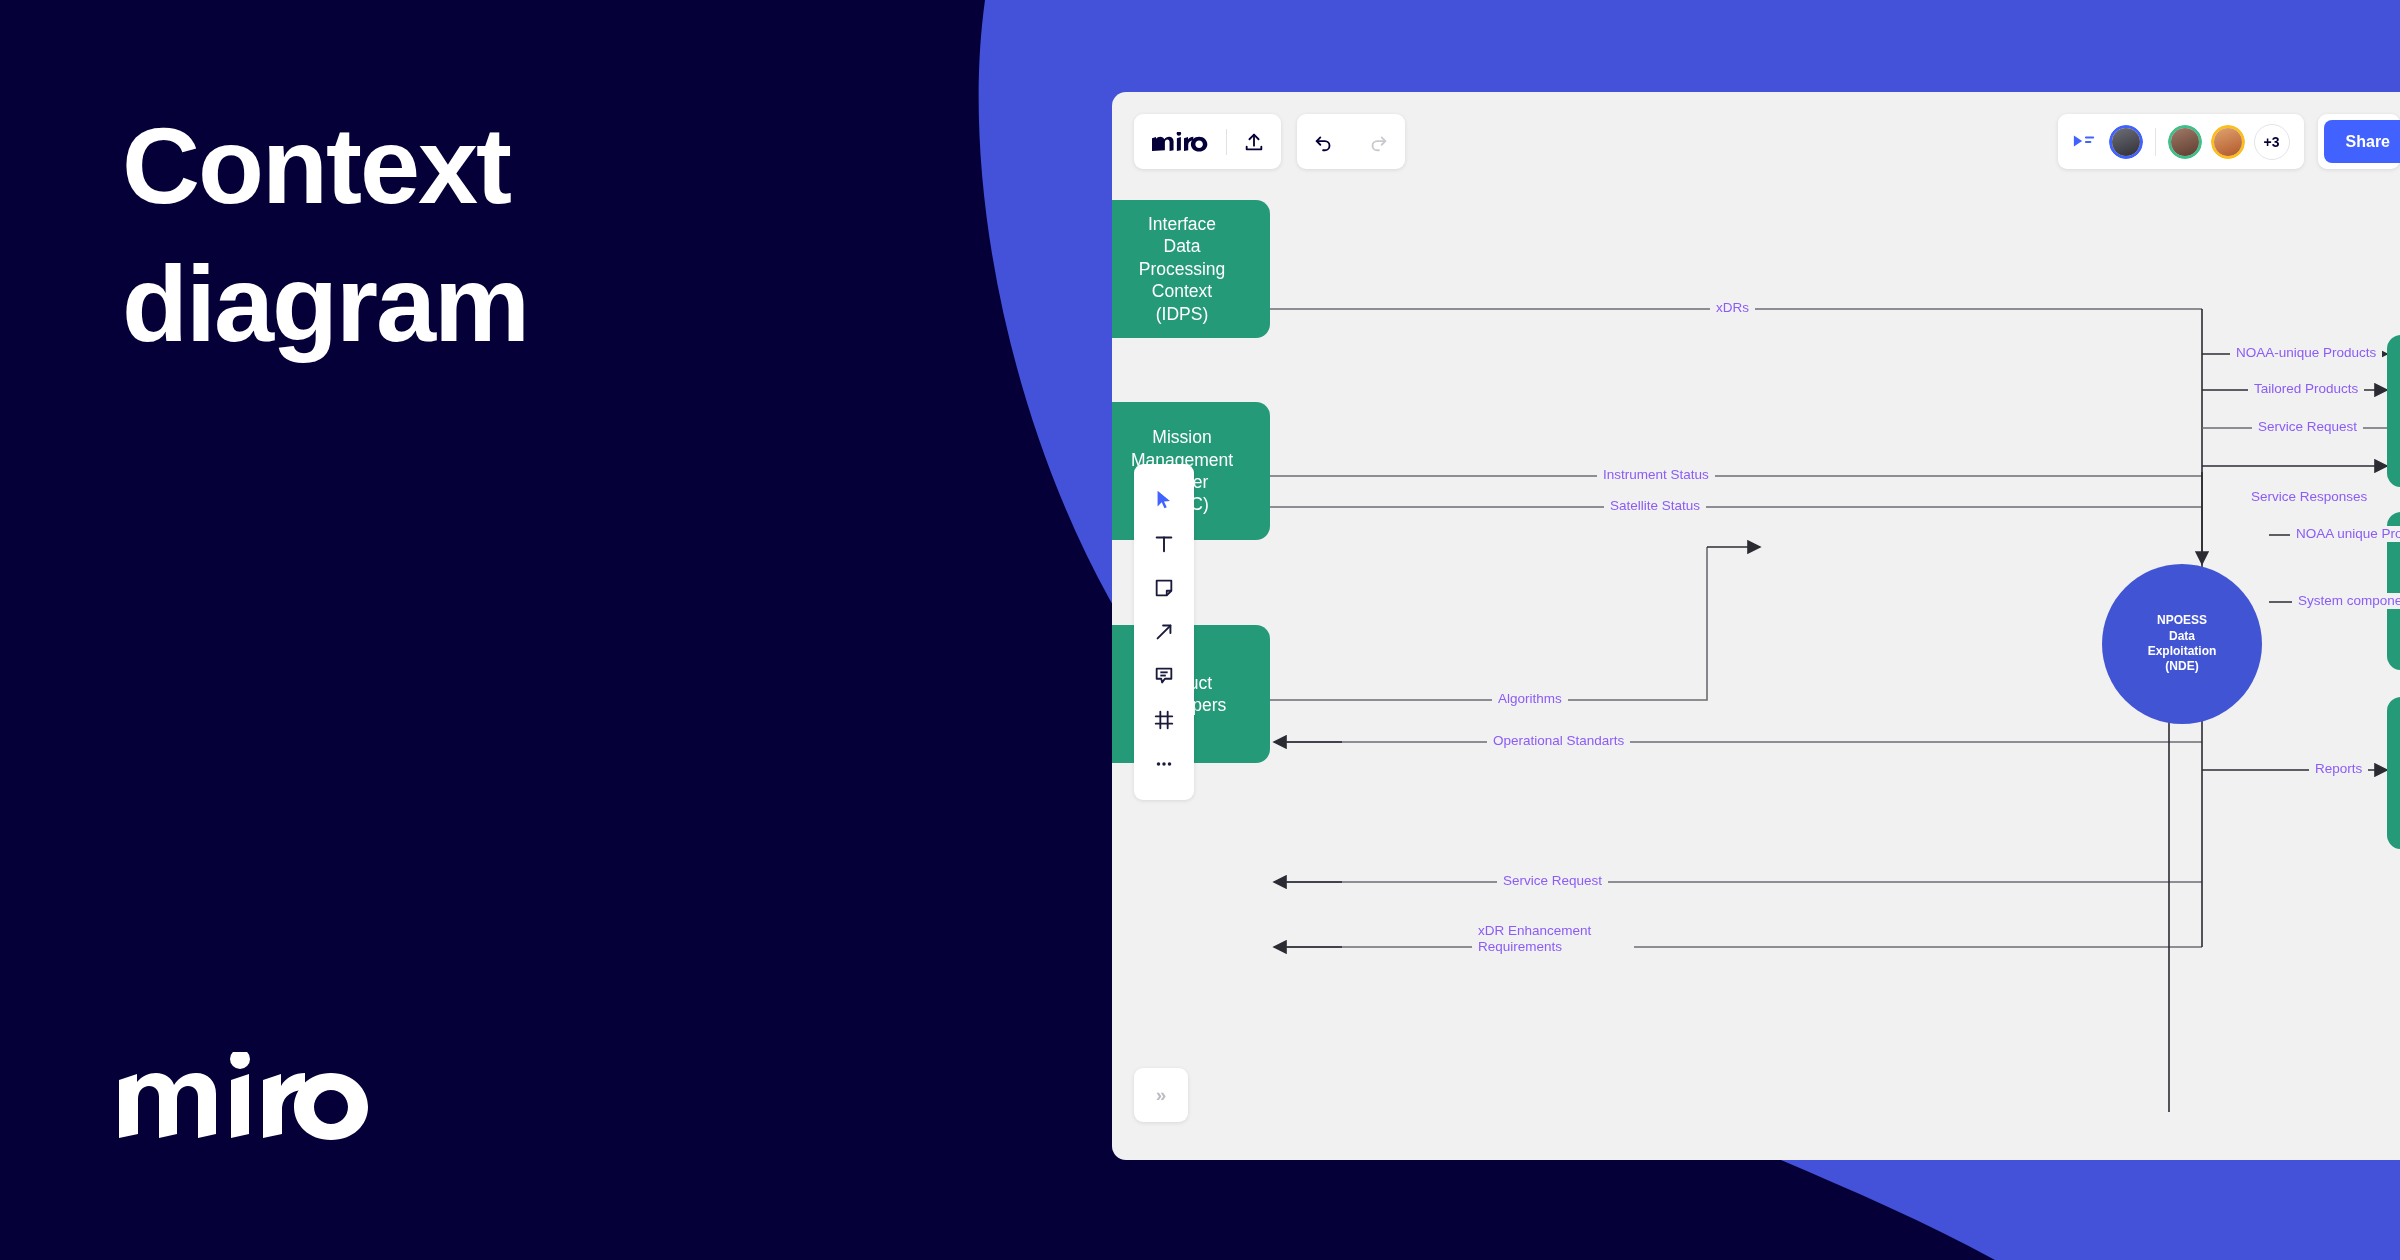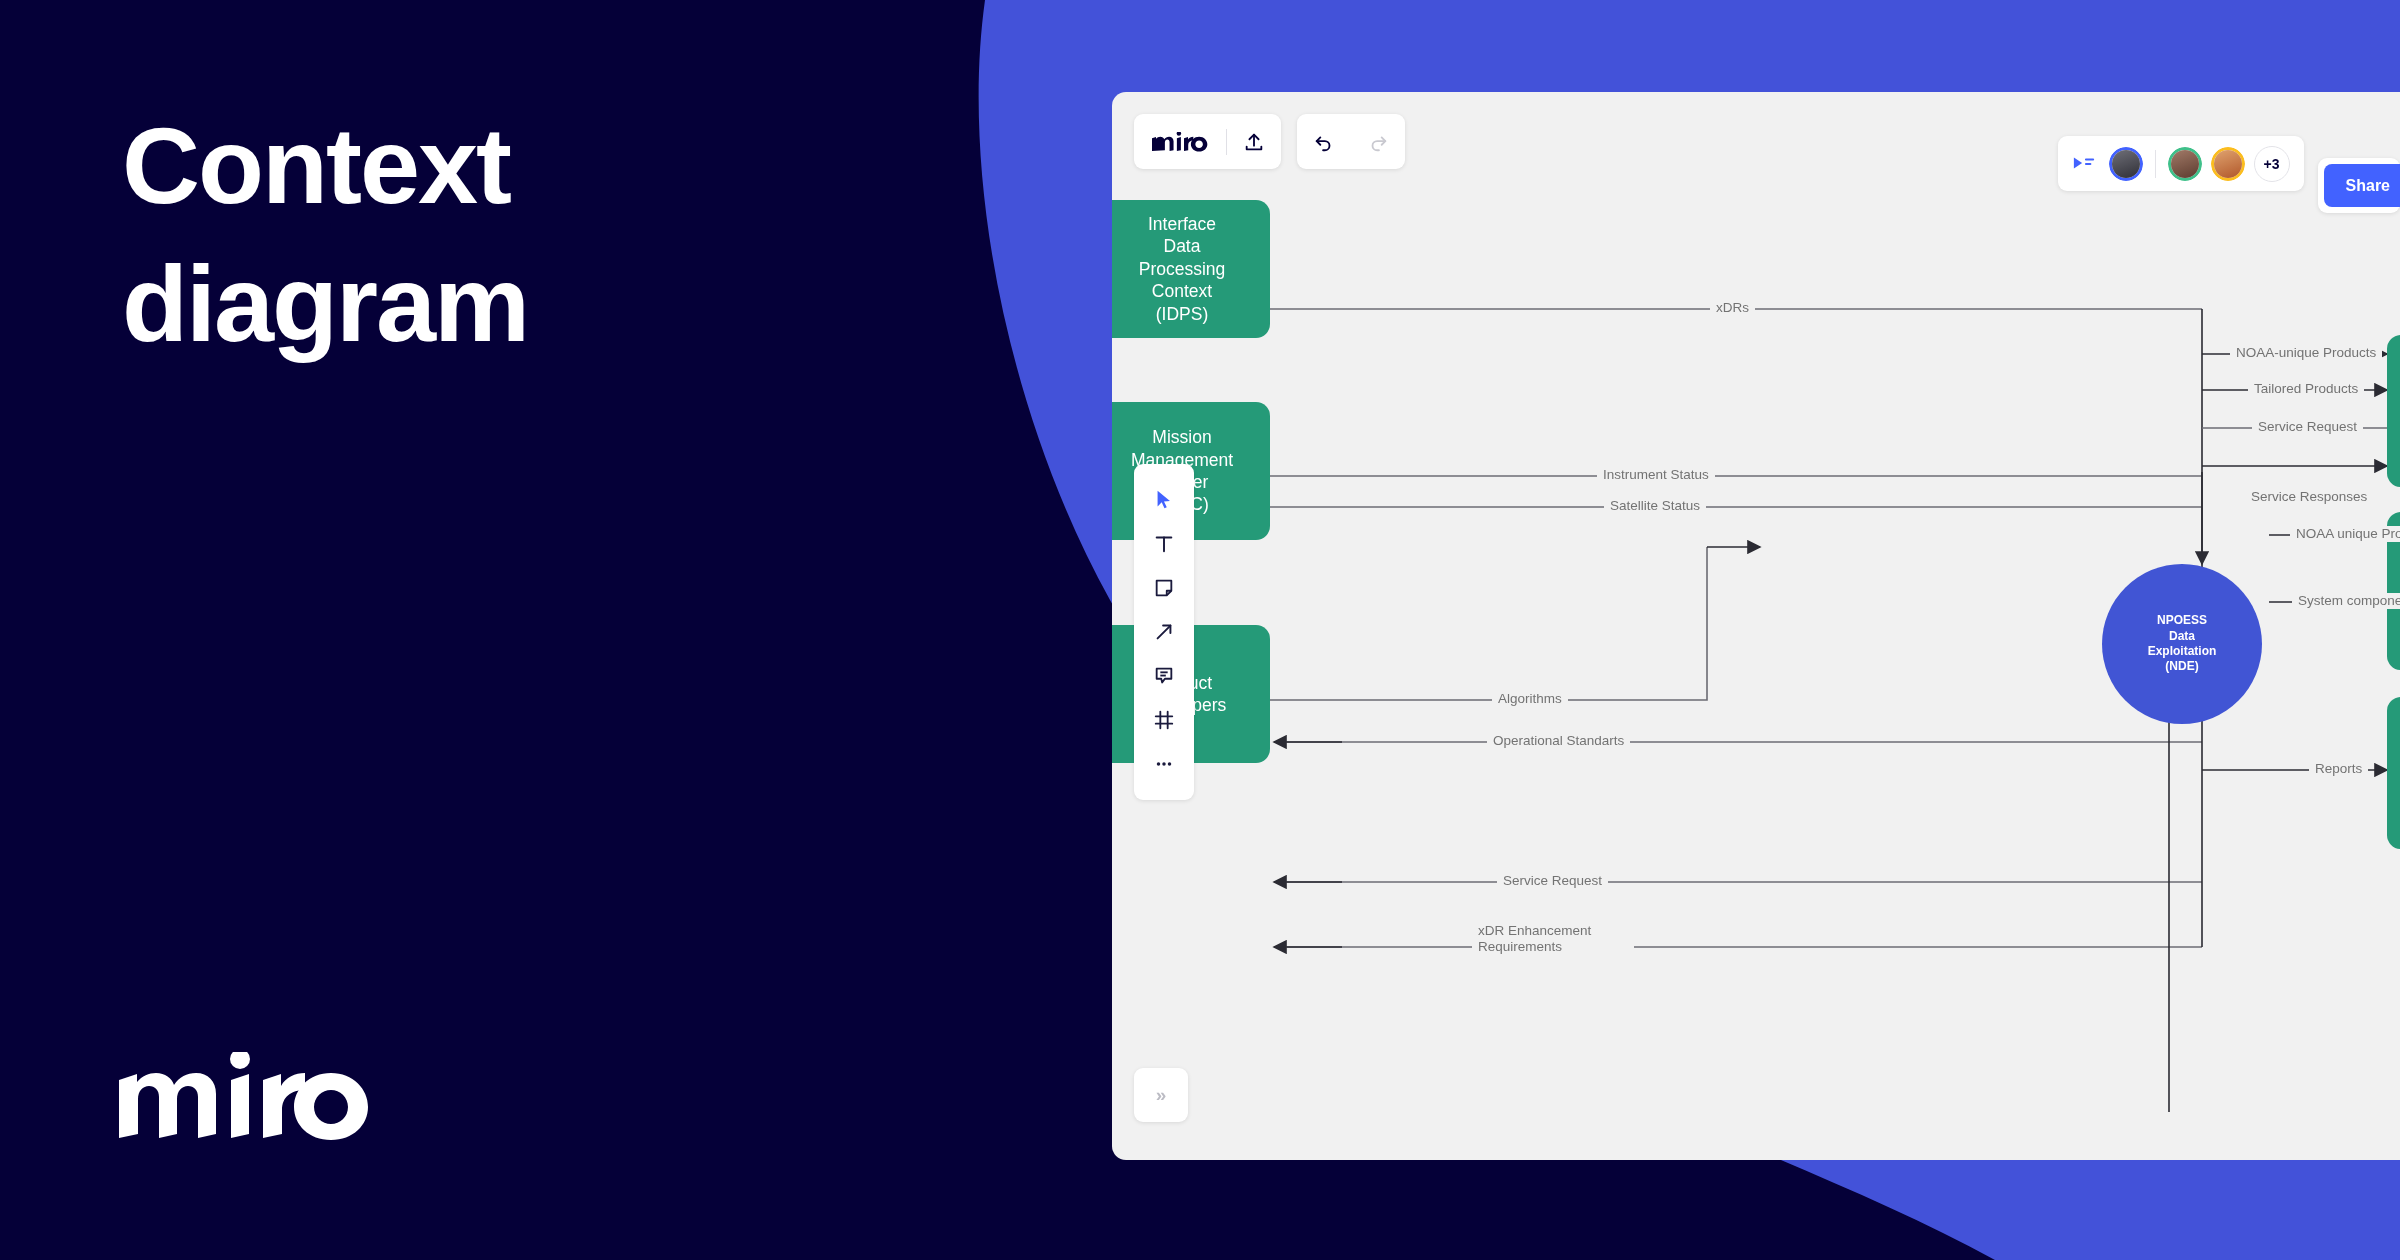--- a/index.html
+++ b/index.html
@@ -54,21 +54,20 @@
     width:34px;height:34px;border-radius:50%;background:#fff;border:1.5px solid #e3e3e8;
     display:flex;align-items:center;justify-content:center;font-size:14px;font-weight:700;color:#050038;
   }
   .share{
     background:#4262ff;color:#fff;font-size:16px;font-weight:700;border-radius:8px;
     height:43px;display:flex;align-items:center;padding:0 22px;margin-right:-18px;
   }
   .share-wrap{
     background:#fff;border-radius:9px;height:55px;display:flex;align-items:center;padding:0 6px 0 6px;
     box-shadow:0 1px 4px rgba(0,0,0,.10);
-    margin-top:44px;
   }
 
   
   .rail{
     position:absolute;left:22px;top:372px;width:60px;
     background:#fff;border-radius:9px;box-shadow:0 1px 4px rgba(0,0,0,.10);
     padding:14px 0;display:flex;flex-direction:column;align-items:center;gap:0;z-index:40;
   }
   .rail-btn{width:60px;height:44px;display:flex;align-items:center;justify-content:center;cursor:pointer;}
 
@@ -82,21 +81,21 @@
   .canvas{position:absolute;inset:0;}
   .node{
     position:absolute;background:#259a78;border-radius:14px;color:#fff;
     display:flex;align-items:center;justify-content:center;text-align:center;
     font-size:17.5px;line-height:1.28;padding:6px;box-sizing:border-box;
   }
   .node.circle{
     background:#4155d4;border-radius:50%;font-weight:700;font-size:12px;
   }
   .elbl{
-    position:absolute;font-size:13.5px;color:#737373;background:#f1f1f1;
+    position:absolute;font-size:13.5px;color:#8b5cf6;background:#f1f1f1;
     padding:0 6px;white-space:nowrap;line-height:1.22;
   }
   .elbl.two{white-space:normal;width:120px;}
 </style>
 </head>
 <body>
 
 <div id="root">
 
   <svg class="blob" viewBox="0 0 2400 1260" preserveAspectRatio="none">

